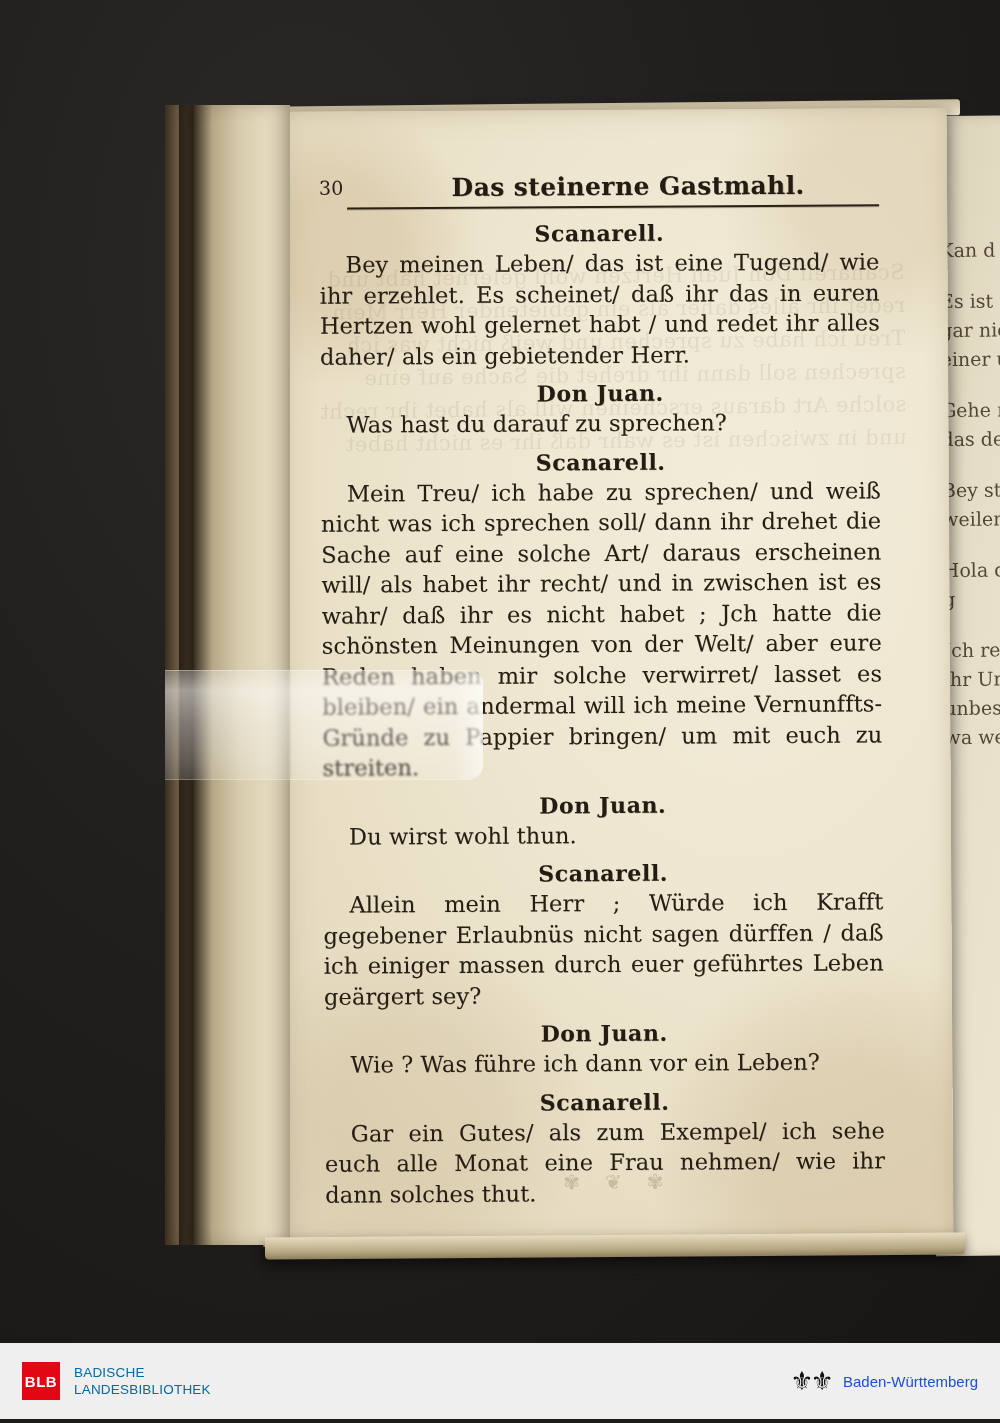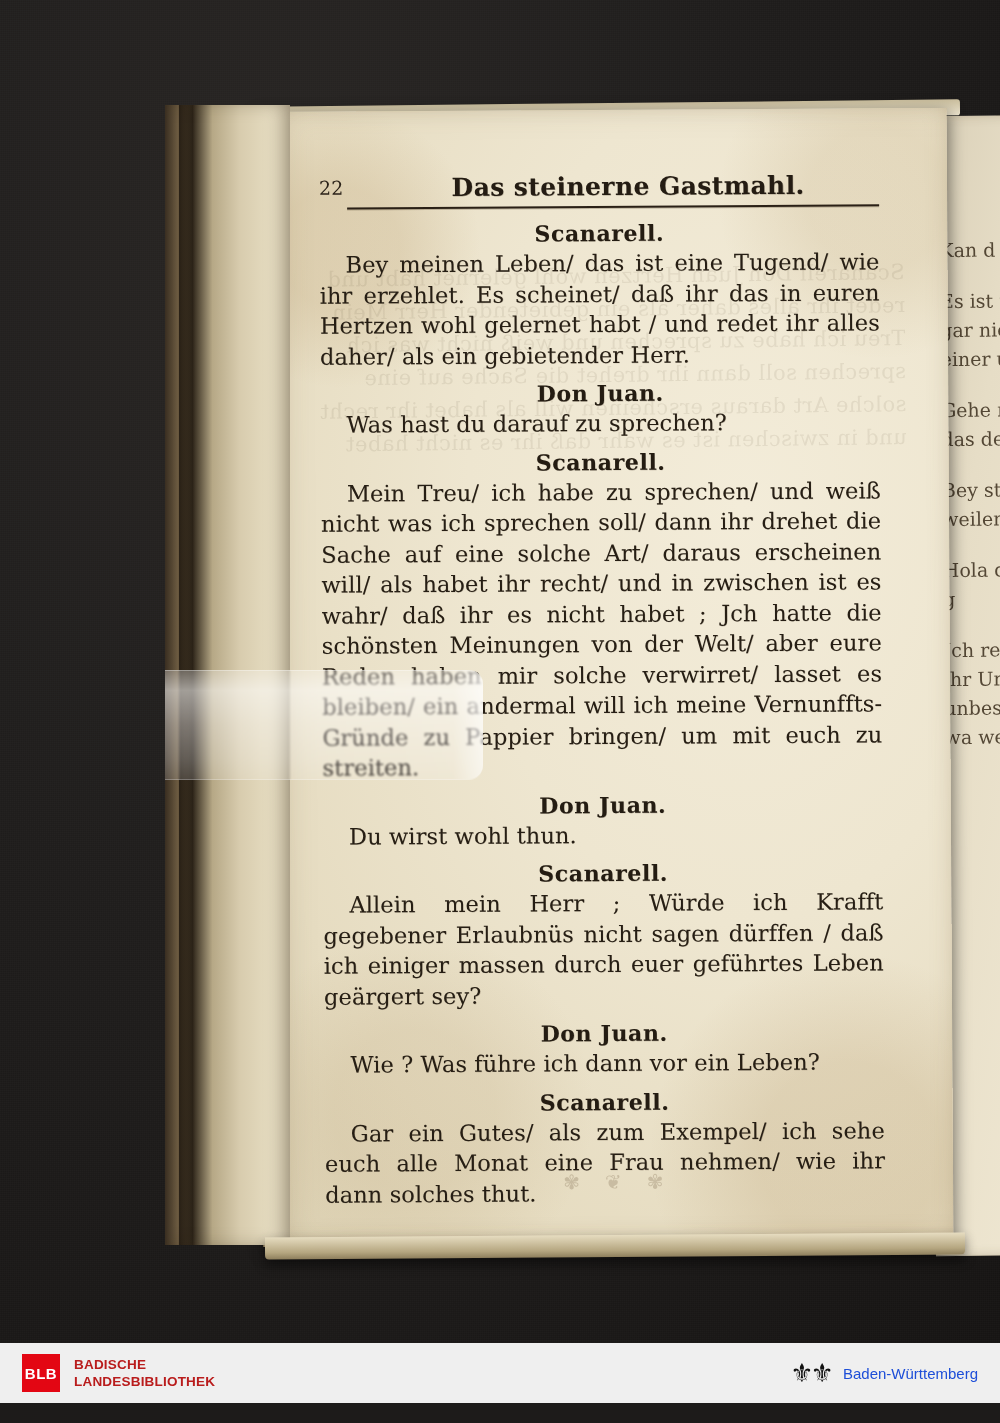--- a/index.html
+++ b/index.html
@@ -235,21 +235,21 @@
     background: linear-gradient(180deg, #e6dcc0, #b5a680 70%, #8e7f5d);
     transform: rotate(-0.4deg);
     border-radius: 0 0 4px 4px;
     box-shadow: 0 6px 12px rgba(0,0,0,.45);
   }
 
   
   #footer {
     position: absolute;
     left: 0; top: 1343px;
-    width: 1000px; height: 60px;
+    width: 1000px; height: 76px;
     background: #efefef;
     display: flex;
     align-items: center;
     justify-content: space-between;
     padding: 0 22px;
     box-sizing: border-box;
   }
   .brand {
     display: flex;
     align-items: center;
@@ -260,24 +260,24 @@
     background: #e30613;
     color: #fff;
     font-family: "Liberation Sans", sans-serif;
     font-weight: bold;
     font-size: 15px;
     display: flex; align-items: center; justify-content: center;
     letter-spacing: .5px;
   }
   .brand-text {
     font-family: "Liberation Sans", sans-serif;
-    font-weight: bold;
+    font-weight: normal;
     font-size: 13.5px;
     line-height: 17px;
-    color: #b91c1c;
+    color: #0369a1;
     letter-spacing: .2px;
   }
   .state {
     display: flex;
     align-items: center;
     gap: 12px;
   }
   .state-label {
     font-family: "Liberation Sans", sans-serif;
     font-size: 15px;
@@ -311,21 +311,21 @@
 
   <div id="edge-top"></div>
 
   <div id="page-left">
 
     <div id="bleed">Scanarell Don Juan Hertzen wohl gelernet habt und redet ihr alles daher als ein gebietender Herr Mein Treu ich habe zu sprechen und weiß nicht was ich sprechen soll dann ihr drehet die Sache auf eine solche Art daraus erscheinen will als habet ihr recht und in zwischen ist es wahr daß ihr es nicht habet</div>
 
     <div id="text-col">
 
       <div class="hdr-line">
-        <div class="folio">22</div>
+        <div class="folio">30</div>
         <div class="run-title">Das steinerne Gastmahl.</div>
       </div>
       <div class="rule"></div>
 
       <div class="speaker">Scanarell.</div>
       <p class="para">Bey meinen Leben/ das ist eine Tugend/ wie ihr erzehlet. Es scheinet/ daß ihr das in euren Hertzen wohl gelernet habt / und redet ihr alles daher/ als ein gebietender Herr.</p>
 
       <div class="speaker">Don Juan.</div>
       <p class="para">Was hast du darauf zu sprechen?</p>
 

